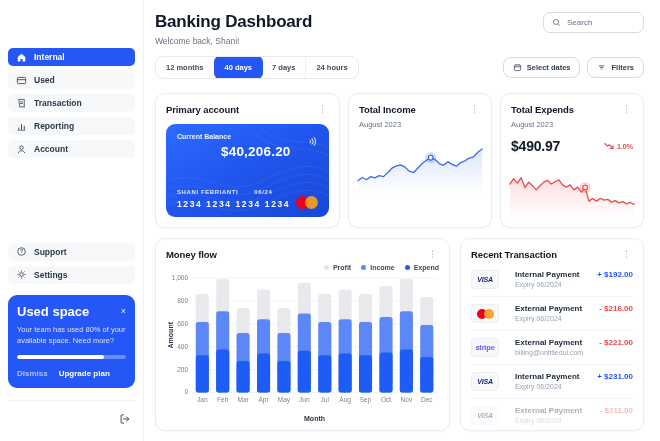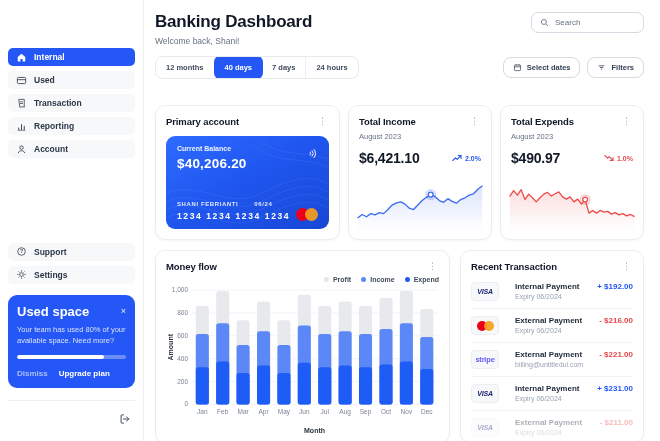--- a/index.html
+++ b/index.html
@@ -31,26 +31,26 @@
 
   .sidebar-footer { border-top:1px solid #eef0f3; margin-top:12px; padding:10px 4px 4px; display:flex; justify-content:flex-end; }
   .logout-btn { color:#3c4657; cursor:pointer; }
   .logout-btn .ic { width:12px; height:12px; }
 
   
   .main { flex:1; padding:12px 16px 0 11px; }
   .topbar { display:flex; justify-content:space-between; align-items:flex-start; margin-bottom:10px; }
   .page-title { font-size:17px; font-weight:700; letter-spacing:-.2px; }
   .welcome { font-size:8.5px; color:#667085; margin-top:4px; }
-  .search { display:flex; align-items:center; gap:6px; width:113px; height:21px; border:1px solid #d6dae2; border-radius:7px; padding:0 8px; color:#667085; background:#fff; }
+  .search { display:flex; align-items:center; gap:6px; width:101px; height:21px; border:1px solid #d6dae2; border-radius:7px; padding:0 8px; color:#667085; background:#fff; }
   .search .ic { width:9px; height:9px; color:#667085; }
   .search input { border:none; outline:none; width:100%; font-size:8px; color:#344054; font-family:"Liberation Sans", sans-serif; background:transparent; }
   .search input::placeholder { color:#667085; }
 
-  .filter-row { display:flex; justify-content:space-between; align-items:center; margin-bottom:26px; }
+  .filter-row { display:flex; justify-content:space-between; align-items:center; margin-bottom:14px; }
   .segmented { display:flex; align-items:stretch; border:1px solid #e8eaee; border-radius:8px; background:#fff; overflow:hidden; }
   .chip { font-size:7.5px; font-weight:700; color:#404b5c; padding:6px 10px; border-right:1px solid #eef0f3; cursor:pointer; display:flex; align-items:center; }
   .chip:last-child { border-right:none; }
   .chip.active { background:#2457f5; color:#fff; border-radius:6px; margin:-1px; padding:7px 11px; border-right:none; }
   .filter-actions { display:flex; gap:7px; }
   .btn { display:flex; align-items:center; gap:5px; border:1px solid #d6dae2; background:#fff; border-radius:8px; padding:5px 9px; font-size:7.5px; font-weight:700; color:#344054; cursor:pointer; }
   .btn .ic { width:9px; height:9px; }
 
   
   .row1 { display:grid; grid-template-columns:185px 144px 144px; gap:8px; margin-bottom:10px; }
@@ -59,21 +59,21 @@
   .card-head { display:flex; justify-content:space-between; align-items:center; }
   .card-title { font-size:9.5px; font-weight:700; letter-spacing:-.1px; }
   .kebab { color:#9aa3b2; font-size:9px; cursor:pointer; line-height:1; padding:0 2px; }
   .row1 .card { height:135px; }
   .row2 .card { height:193px; overflow:hidden; }
 
   
   .cc { margin-top:9px; height:93px; border-radius:9px; background:linear-gradient(150deg,#2e6bff 0%, #2057f0 45%, #1847d6 100%); position:relative; color:#fff; padding:9px 11px; overflow:hidden; }
   .cc svg.waves { position:absolute; inset:0; width:100%; height:100%; }
   .cc-label { font-size:7px; font-weight:600; color:rgba(255,255,255,.92); position:relative; }
-  .cc-balance { font-size:13.5px; font-weight:700; margin-top:4px; letter-spacing:.2px; position:relative; }
+  .cc-balance { font-size:13.5px; font-weight:700; margin-top:4px; letter-spacing:.2px; position:relative;margin-left:44px; }
   .cc-contactless { position:absolute; top:9px; right:11px; width:11px; height:11px; color:#fff; }
   .cc-meta { position:absolute; left:11px; bottom:22px; display:flex; gap:16px; font-size:6px; font-weight:600; letter-spacing:.6px; color:rgba(255,255,255,.85); }
   .cc-number { position:absolute; left:11px; bottom:8px; font-size:8.5px; font-weight:700; letter-spacing:1.6px; }
   .mc { position:absolute; right:11px; bottom:8px; width:22px; height:13px; }
   .mc i { position:absolute; top:0; width:13px; height:13px; border-radius:50%; }
   .mc-r { left:0; background:#eb001b; }
   .mc-o { right:0; background:#f79e1b; opacity:.92; }
 
   
   .period { font-size:7.5px; color:#667085; margin-top:5px; }
@@ -298,32 +298,20 @@
             </span>
         </div>
       </article>
 
       <article class="card">
         <div class="card-head">
           <span class="card-title">Total Income</span>
           <span class="kebab">⋮</span>
         </div>
         <div class="period">August 2023</div>
-        <div class="value-row">
-          <span class="stat-value">$6,421.10</span>
-          <span class="trend up">
-            <span class="ic">
-                <svg viewBox="0 0 12 9" fill="none" stroke="currentColor" stroke-width="1.3" stroke-linecap="round" stroke-linejoin="round">
-                  <path d="M1 7.5 4.2 4.3 6.2 6.1 10.8 1.5"></path>
-                  <path d="M7.3 1.5h3.5V5"></path>
-                </svg>
-              </span>
-            <span>2.0%</span>
-          </span>
-        </div>
         <svg class="spark" id="income-svg" viewBox="0 0 136 60">
             <defs>
               <linearGradient id="income-g" x1="0" y1="0" x2="0" y2="1">
                 <stop offset="0" stop-color="#3b6cf0" stop-opacity="0.18"></stop>
                 <stop offset="1" stop-color="#3b6cf0" stop-opacity="0"></stop>
               </linearGradient>
             </defs>
             <path d="M2.0 46.4 L6.6 43.0 L11.1 45.4 L15.7 42.1 L20.2 43.5 L24.8 41.1 L29.3 42.1 L33.9 37.8 L38.4 33.0 L43.0 30.6 L47.5 29.6 L52.1 32.0 L56.6 36.3 L61.2 37.8 L65.7 33.0 L70.3 28.2 L74.8 24.8 L79.4 21.9 L83.9 23.8 L88.5 28.2 L93.0 30.1 L97.6 26.2 L102.1 29.1 L106.7 31.0 L111.2 27.2 L115.8 25.3 L120.3 22.4 L124.9 21.0 L129.4 16.2 L134.0 12.8 L 134 60 L 2 60 Z" fill="url(#income-g)"></path>
             <path d="M2.0 46.4 L6.6 43.0 L11.1 45.4 L15.7 42.1 L20.2 43.5 L24.8 41.1 L29.3 42.1 L33.9 37.8 L38.4 33.0 L43.0 30.6 L47.5 29.6 L52.1 32.0 L56.6 36.3 L61.2 37.8 L65.7 33.0 L70.3 28.2 L74.8 24.8 L79.4 21.9 L83.9 23.8 L88.5 28.2 L93.0 30.1 L97.6 26.2 L102.1 29.1 L106.7 31.0 L111.2 27.2 L115.8 25.3 L120.3 22.4 L124.9 21.0 L129.4 16.2 L134.0 12.8" fill="none" stroke="#3b6cf0" stroke-width="1.4" stroke-linejoin="round" stroke-linecap="round"></path>
             <circle cx="79.37931034482759" cy="21.92" r="5" fill="none" stroke="#3b6cf0" stroke-opacity=".3" stroke-width="1.6"></circle>

